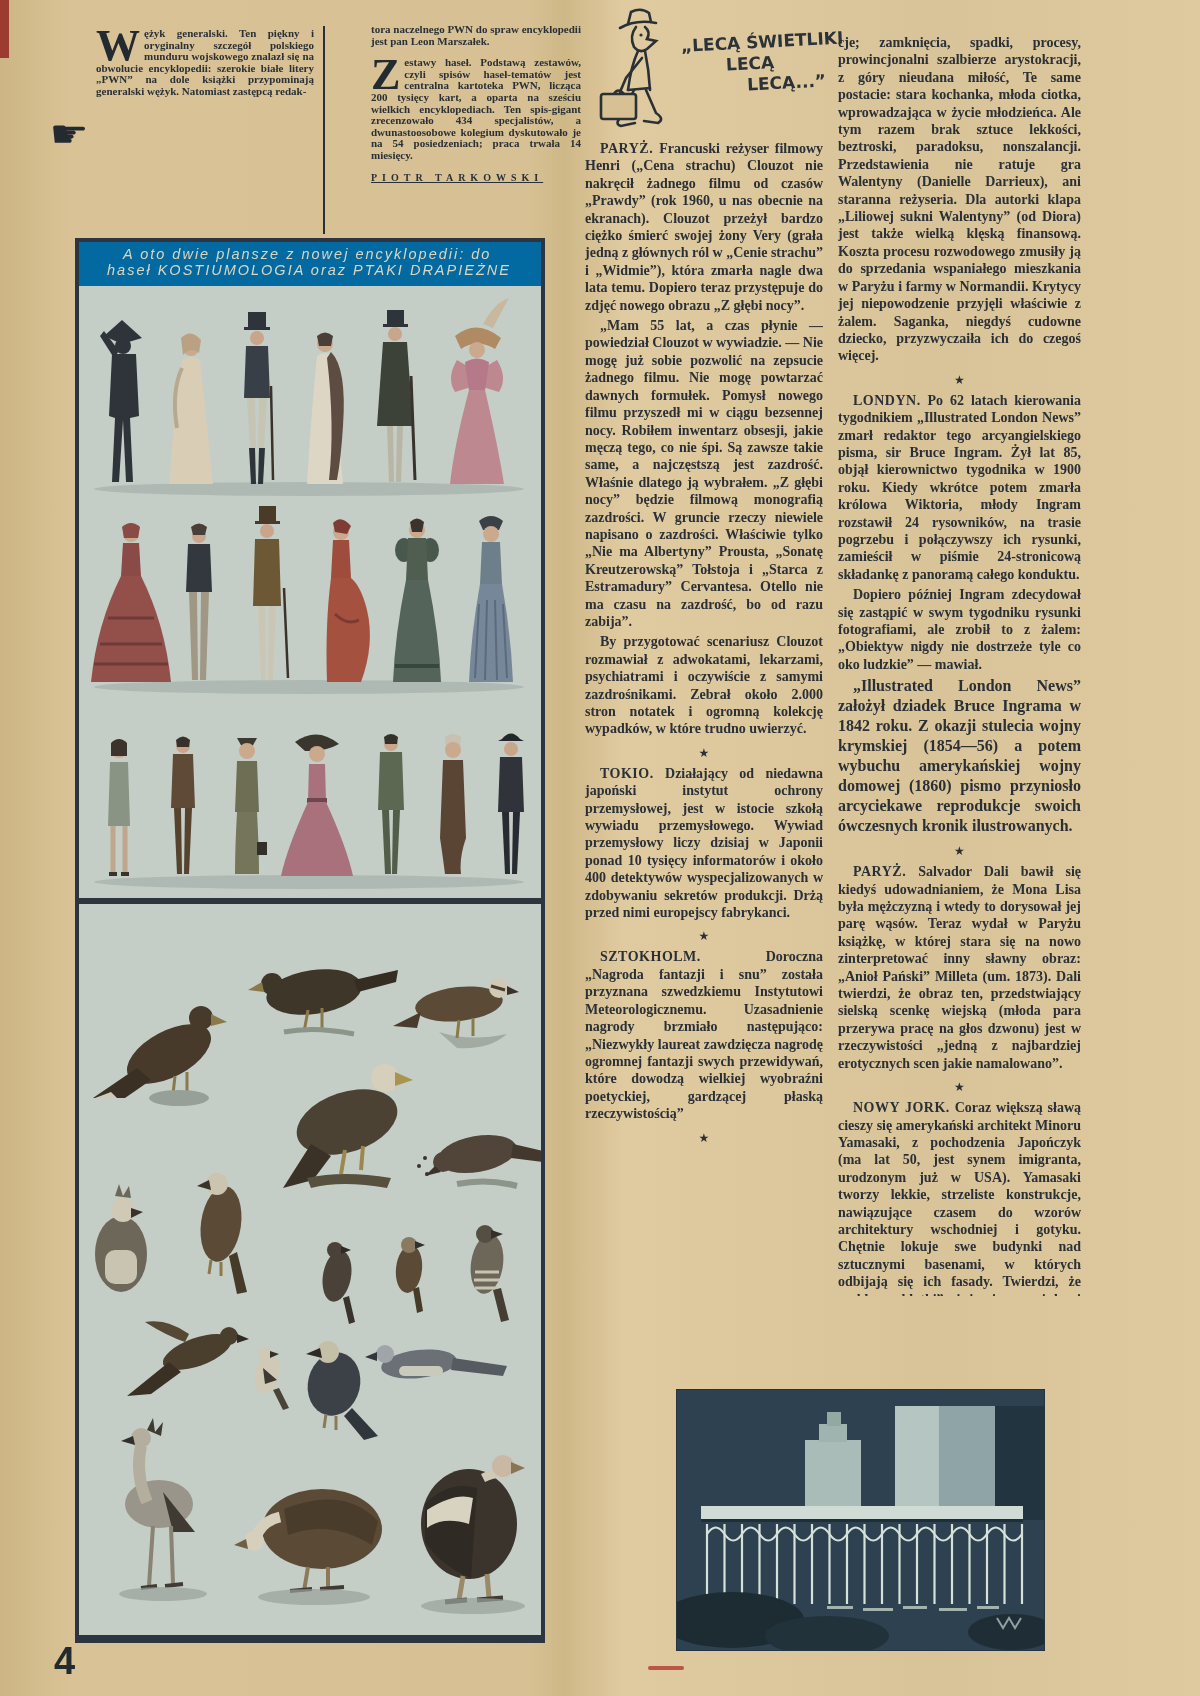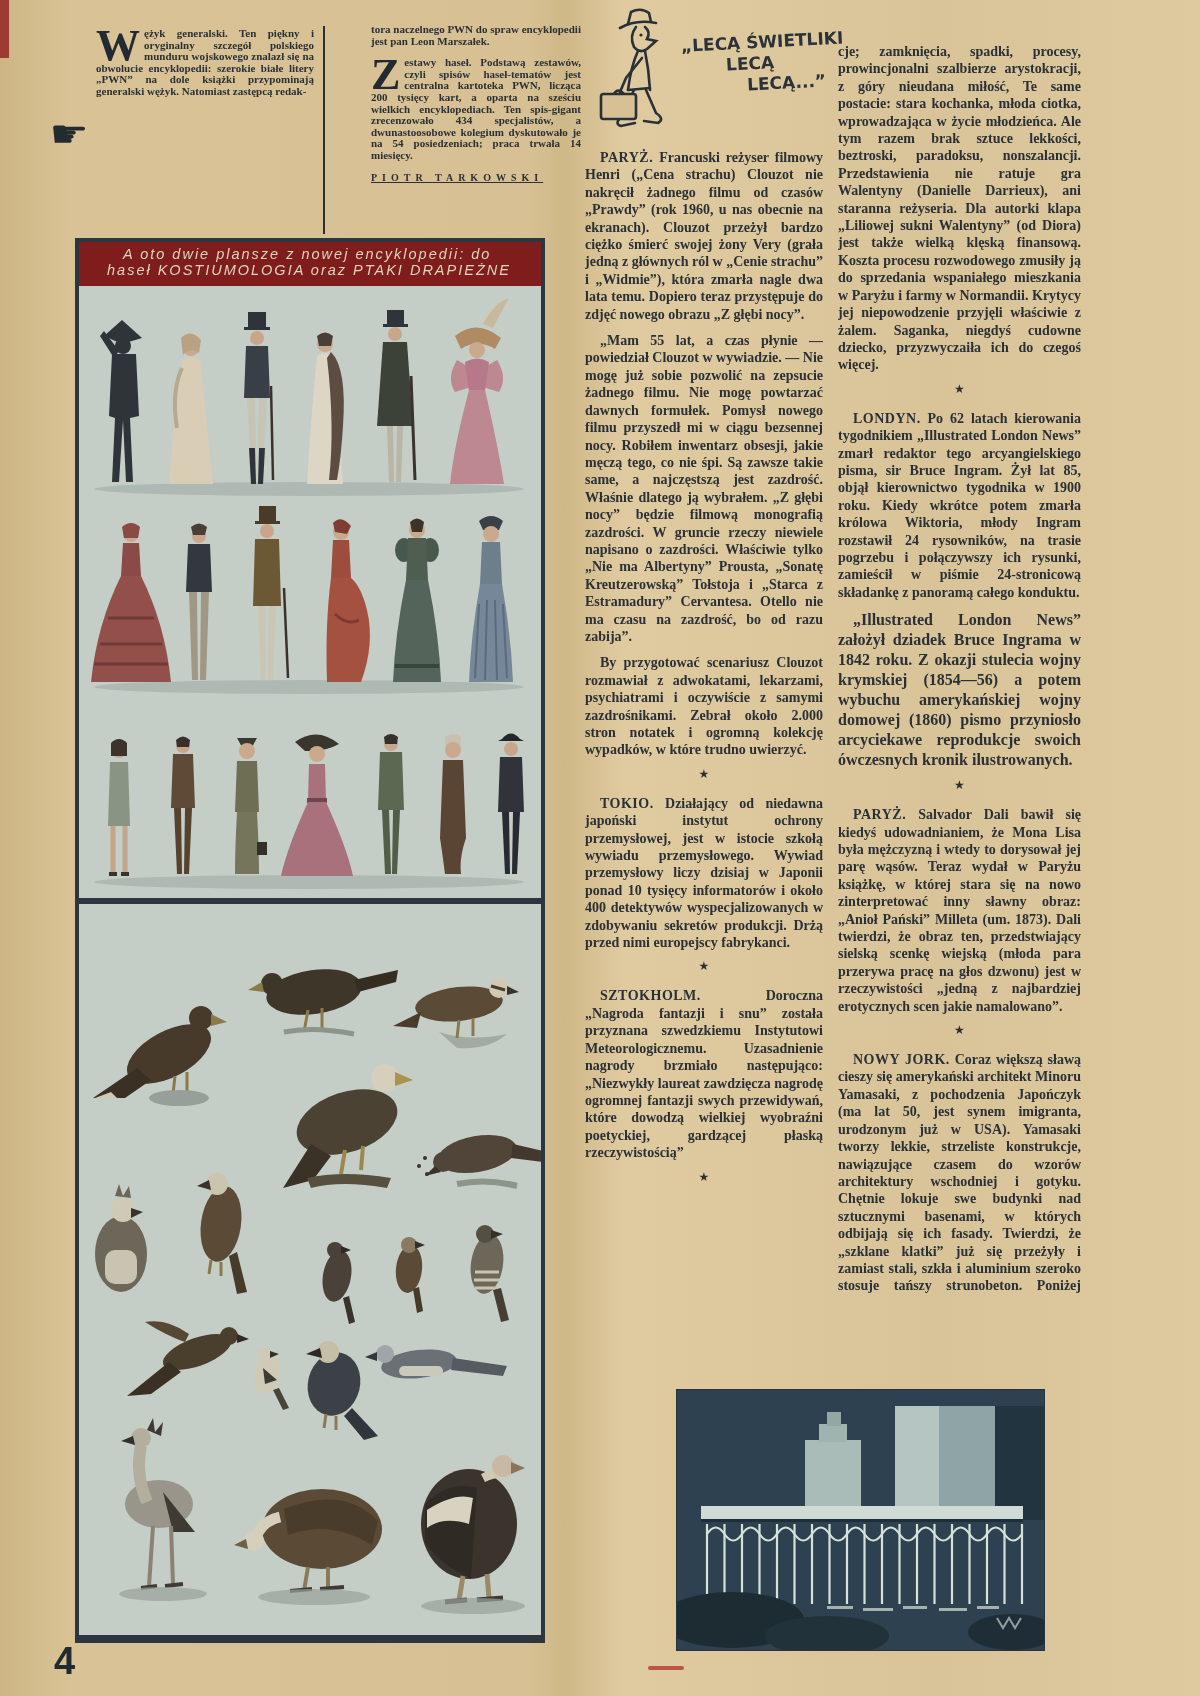--- a/index.html
+++ b/index.html
@@ -16,42 +16,42 @@
   .tl-col-1{left:96px;width:218px;}
   .tl-col-2{left:336px;width:210px;top:24px;margin-left:35px;}
   .tl-col p{margin:0 0 10px;}
   .tl-divider{position:absolute;left:323px;top:26px;width:2px;height:208px;background:#2a3036;}
   .dropcap{float:left;font-size:44px;line-height:32px;font-weight:bold;padding:2px 4px 0 0;color:#232a30;}
   .manicule{position:absolute;left:52px;top:112px;font-size:38px;color:#232a30;transform:scaleX(1.15);}
   .signature{font-size:10px;font-weight:bold;letter-spacing:5px;margin-top:1px;white-space:nowrap;text-decoration:underline;}
 
   
   .plate-block{position:absolute;left:75px;top:238px;width:470px;height:1405px;background:#2c3540;box-sizing:border-box;border:4px solid #2c3540;}
-  .banner{height:44px;background:#7f1d1d;color:#ddd5bd;font-family:"Liberation Sans",sans-serif;font-style:italic;font-size:14.5px;letter-spacing:2px;padding-top:4px;box-sizing:border-box;}
+  .banner{height:44px;background:#0369a1;color:#ddd5bd;font-family:"Liberation Sans",sans-serif;font-style:italic;font-size:14.5px;letter-spacing:2px;padding-top:4px;box-sizing:border-box;}
   .banner .l1{padding-left:44px;}
   .banner .l2{padding-left:28px;}
   .plate{background:#c4cec7;overflow:hidden;}
   .plate-costumes{height:612px;}
   .plate-divider{height:6px;background:#2c3540;}
   .plate-birds{height:731px;}
 
   .page-number{position:absolute;left:54px;top:1640px;font-size:38px;font-weight:bold;color:#232a30;font-family:"Liberation Sans",sans-serif;}
 
   
   .feature-head{position:absolute;left:590px;top:6px;width:240px;height:132px;}
   .feature-title{position:absolute;left:92px;top:26px;width:150px;font-family:"DejaVu Sans",sans-serif;font-weight:bold;color:#2b3238;transform:rotate(-3deg);}
   .feature-title .t1{font-size:17px;white-space:nowrap;}
   .feature-title .t2{font-size:17px;padding-left:44px;margin-top:1px;}
   .feature-title .t3{font-size:17px;padding-left:64px;margin-top:1px;white-space:nowrap;}
 
   
   .col{position:absolute;overflow:hidden;}
   .col-mid{left:585px;top:140px;width:238px;height:1158px;}
   .col-right{left:838px;top:34px;width:243px;height:1262px;}
-  .col p{margin:9px 0 3px;font-size:14px;line-height:17.4px;font-weight:bold;text-align:justify;}
+  .col p{margin:0 0 3px;font-size:14px;line-height:17.4px;font-weight:bold;text-align:justify;}
   .col p.ind{text-indent:15px;}
   .col p.small{font-size:16px;line-height:20px;}
   .lead{font-weight:bold;letter-spacing:.5px;}
   .star-sep{text-align:center;font-size:12px;line-height:24px;height:24px;color:#2a3036;}
 
   
   .photo{position:absolute;left:677px;top:1390px;width:367px;height:260px;background:#2d4150;box-shadow:0 0 0 1px #243440;}
   svg{display:block;}
 </style>
 </head>
@@ -426,20 +426,21 @@
     <p class="ind"><span class="lead">TOKIO.</span><span> Działający od niedawna japoński instytut ochrony przemysłowej, jest w istocie szkołą wywiadu przemysłowego. Wywiad przemysłowy liczy dzisiaj w Japonii ponad 10 tysięcy informatorów i około 400 detektywów wyspecjalizowanych w zdobywaniu sekretów produkcji. Drżą przed nimi europejscy fabrykanci.</span></p>
     <div class="star-sep">★</div>
     <p class="ind"><span class="lead">SZTOKHOLM.</span><span> Doroczna „Nagroda fantazji i snu” została przyznana szwedzkiemu Instytutowi Meteorologicznemu. Uzasadnienie nagrody brzmiało następująco: „Niezwykły laureat zawdzięcza nagrodę ogromnej fantazji swych przewidywań, które dowodzą wielkiej wyobraźni poetyckiej, gardzącej płaską rzeczywistością”</span></p>
     <div class="star-sep">★</div>
   </div>
 
   <div class="col col-right">
     <p><span>cje; zamknięcia, spadki, procesy, prowincjonalni szalbierze arystokracji, z góry nieudana miłość, Te same postacie: stara kochanka, młoda ciotka, wprowadzająca w życie młodzieńca. Ale tym razem brak sztuce lekkości, beztroski, paradoksu, nonszalancji. Przedstawienia nie ratuje gra Walentyny (Danielle Darrieux), ani staranna reżyseria. Dla autorki klapa „Liliowej sukni Walentyny” (od Diora) jest także wielką klęską finansową. Koszta procesu rozwodowego zmusiły ją do sprzedania wspaniałego mieszkania w Paryżu i farmy w Normandii. Krytycy jej niepowodzenie przyjęli właściwie z żalem. Saganka, niegdyś cudowne dziecko, przyzwyczaiła ich do czegoś więcej.</span></p>
     <div class="star-sep">★</div>
     <p class="ind"><span class="lead">LONDYN.</span><span> Po 62 latach kierowania tygodnikiem „Illustrated London News” zmarł redaktor tego arcyangielskiego pisma, sir Bruce Ingram. Żył lat 85, objął kierownictwo tygodnika w 1900 roku. Kiedy wkrótce potem zmarła królowa Wiktoria, młody Ingram rozstawił 24 rysowników, na trasie pogrzebu i połączywszy ich rysunki, zamieścił w piśmie 24-stronicową składankę z panoramą całego konduktu.</span></p>
+    <p class="ind"><span>Dopiero później Ingram zdecydował się zastąpić w swym tygodniku rysunki fotografiami, ale zrobił to z żalem: „Obiektyw nigdy nie dostrzeże tyle co oko ludzkie” — mawiał.</span></p>
     <p class="ind small"><span>„Illustrated London News” założył dziadek Bruce Ingrama w 1842 roku. Z okazji stulecia wojny krymskiej (1854—56) a potem wybuchu amerykańskiej wojny domowej (1860) pismo przyniosło arcyciekawe reprodukcje swoich ówczesnych kronik ilustrowanych.</span></p>
     <div class="star-sep">★</div>
     <p class="ind"><span class="lead">PARYŻ.</span><span> Salvador Dali bawił się kiedyś udowadnianiem, że Mona Lisa była mężczyzną i wtedy to dorysował jej parę wąsów. Teraz wydał w Paryżu książkę, w której stara się na nowo zinterpretować inny sławny obraz: „Anioł Pański” Milleta (um. 1873). Dali twierdzi, że obraz ten, przedstwiający sielską scenkę wiejską (młoda para przerywa pracę na głos dzwonu) jest w rzeczywistości „jedną z najbardziej erotycznych scen jakie namalowano”.</span></p>
     <div class="star-sep">★</div>
     <p class="ind"><span class="lead">NOWY JORK.</span><span> Coraz większą sławą cieszy się amerykański architekt Minoru Yamasaki, z pochodzenia Japończyk (ma lat 50, jest synem imigranta, urodzonym już w USA). Yamasaki tworzy lekkie, strzeliste konstrukcje, nawiązujące czasem do wzorów architektury wschodniej i gotyku. Chętnie lokuje swe budynki nad sztucznymi basenami, w których odbijają się ich fasady. Twierdzi, że „szklane klatki” już się przeżyły i zamiast stali, szkła i aluminium szeroko stosuje tańszy strunobeton. Poniżej jeden z budynków tego architekta</span></p>
   </div>
 
   <div class="photo">
     <svg width="367" height="260" viewBox="0 0 367 260">
       <rect width="367" height="260" fill="#2d4150"></rect>

